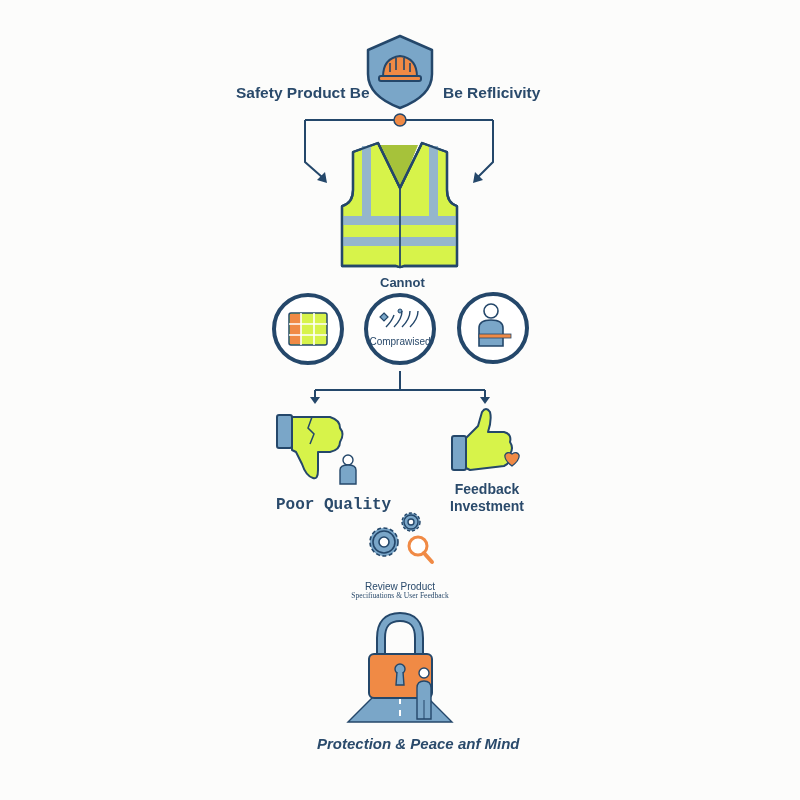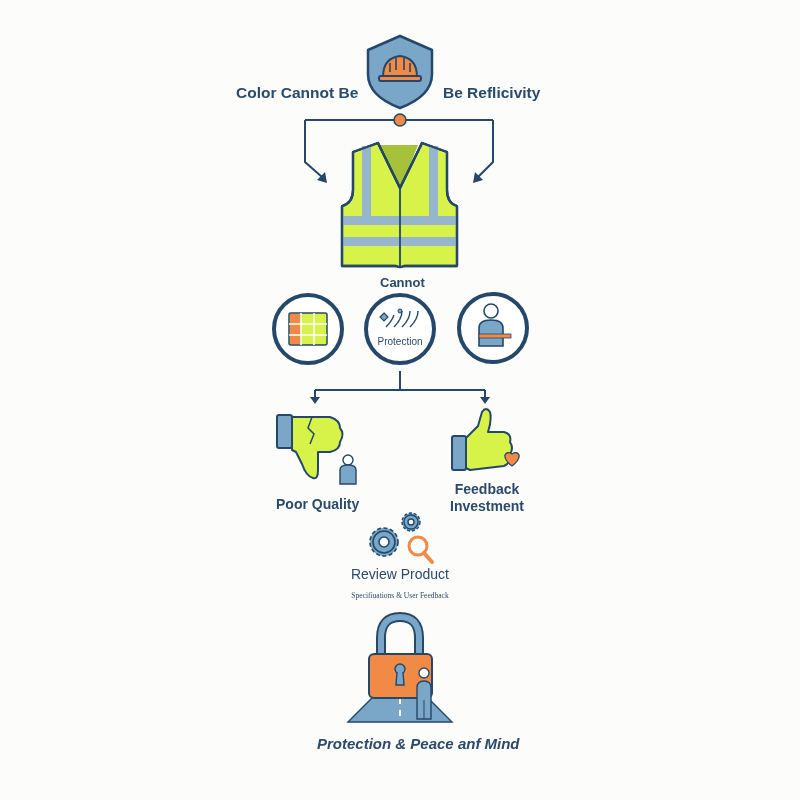--- a/index.html
+++ b/index.html
@@ -12,21 +12,21 @@
   .abs { position: absolute; }
   .label {
     position: absolute; font-weight: bold; color: #2a4a6b;
     white-space: nowrap; text-align: center;
   }
   svg { position: absolute; left: 0; top: 0; overflow: visible; }
 </style>
 </head>
 <body>
 
-<div class="label" style="left:236px; top:84px; font-size:15.5px;">Color Cannot Be</div>
+<div class="label" style="left:236px; top:84px; font-size:15.5px;">Safety Product Be</div>
 <div class="label" style="left:443px; top:84px; font-size:15.5px;">Be Reflicivity</div>
 
 <svg width="800" height="800" style="pointer-events:none">
   <path d="M400 36 L432 50 L432 74 Q432 96 400 108 Q368 96 368 74 L368 50 Z" fill="#7aa6c8" stroke="#24476a" stroke-width="2.5" stroke-linejoin="round"></path>
   <path d="M383 77 Q383 58 400 56 Q417 58 417 77 Z" fill="#f08a45" stroke="#24476a" stroke-width="2"></path>
   <rect x="379" y="76" width="42" height="5" rx="2" fill="#f08a45" stroke="#24476a" stroke-width="2"></rect>
   <path d="M396 58 L396 70 M404 58 L404 70 M390 63 L390 72 M410 63 L410 72" stroke="#24476a" stroke-width="1.6"></path>
 </svg>
 
 <svg width="800" height="800" style="pointer-events:none">
@@ -61,21 +61,21 @@
 </div>
 
 <div class="abs" style="left:362px;top:291px;width:76px;height:76px;">
   <svg width="76" height="76">
     <circle cx="38" cy="38" r="34" fill="#fff" stroke="#24476a" stroke-width="4"></circle>
     <path d="M22 22 L26 26 L22 30 L18 26 Z" fill="#7aa6c8" stroke="#24476a" stroke-width="1.2"></path>
     <path d="M24 36 Q30 30 32 24" stroke="#24476a" stroke-width="1.4" fill="none"></path>
     <circle cx="38" cy="20" r="2" fill="#7aa6c8" stroke="#24476a" stroke-width="1"></circle>
     <path d="M32 36 Q40 28 40 20 M40 36 Q48 28 48 20 M48 36 Q56 28 56 20" stroke="#24476a" stroke-width="1.4" fill="none"></path>
   </svg>
-  <div style="position:absolute;left:0;top:45px;width:76px;text-align:center;font-size:10px;color:#2a4a6b;">Protection</div>
+  <div style="position:absolute;left:0;top:45px;width:76px;text-align:center;font-size:10px;color:#2a4a6b;">Comprawised</div>
 </div>
 
 <div class="abs" style="left:455px;top:290px;width:76px;height:76px;">
   <svg width="76" height="76">
     <circle cx="38" cy="38" r="34" fill="#fff" stroke="#24476a" stroke-width="4"></circle>
     <circle cx="36" cy="21" r="7" fill="#fff" stroke="#24476a" stroke-width="1.6"></circle>
     <path d="M24 56 L24 38 Q24 30 36 30 Q48 30 48 38 L48 56 Z" fill="#7aa6c8" stroke="#24476a" stroke-width="1.6"></path>
     <rect x="24" y="44" width="32" height="4" fill="#f08a45" stroke="#24476a" stroke-width="0.8"></rect>
   </svg>
 </div>
@@ -86,21 +86,21 @@
   <polygon points="480,397 490,397 485,404" fill="#24476a"></polygon>
 </svg>
 
 <svg width="800" height="800" style="pointer-events:none">
   <rect x="277" y="415" width="15" height="33" rx="2" fill="#7aa6c8" stroke="#24476a" stroke-width="2"></rect>
   <path d="M292 417 L330 417 Q340 420 340 428 Q345 434 340 442 Q340 450 330 452 L318 452 L318 470 Q318 480 313 478 Q306 476 302 464 L296 452 L292 450 Z" fill="#d7f34a" stroke="#24476a" stroke-width="2" stroke-linejoin="round"></path>
   <path d="M312 417 L308 428 L314 434 L310 444" stroke="#24476a" stroke-width="1.5" fill="none"></path>
   <circle cx="348" cy="460" r="5" fill="#fff" stroke="#24476a" stroke-width="1.4"></circle>
   <path d="M340 484 L340 470 Q340 465 348 465 Q356 465 356 470 L356 484 Z" fill="#7aa6c8" stroke="#24476a" stroke-width="1.4"></path>
 </svg>
-<div class="label" style="left:276px; top:496px; font-size:14px;">Poor Quality</div>
+<div class="label" style="left:276px; top:496px; font-size:16px;font-family:Liberation Mono, monospace;">Poor Quality</div>
 
 <svg width="800" height="800" style="pointer-events:none">
   <rect x="452" y="436" width="14" height="34" rx="2" fill="#7aa6c8" stroke="#24476a" stroke-width="2"></rect>
   <path d="M466 438 L478 426 L482 412 Q486 406 490 412 Q492 420 488 432 L504 432 Q512 434 510 442 Q514 448 510 454 Q512 462 504 466 L470 470 L466 468 Z" fill="#d7f34a" stroke="#24476a" stroke-width="2" stroke-linejoin="round"></path>
   <path d="M512 466 Q504 460 505 455 Q507 451 512 454 Q517 451 519 455 Q520 460 512 466 Z" fill="#f08a45" stroke="#24476a" stroke-width="1.3"></path>
 </svg>
 <div class="label" style="left:446px; top:481px; font-size:14px; width:82px; line-height:17px;">
   <div>Feedback</div>
   <div>Investment</div>
 </div>
@@ -112,21 +112,21 @@
     <circle r="5" fill="#fff" stroke="#24476a" stroke-width="1.6"></circle>
   </g>
   <g transform="translate(411,522)">
     <circle r="9" fill="#7aa6c8" stroke="#24476a" stroke-width="1.4" stroke-dasharray="3 2"></circle>
     <circle r="7" fill="#7aa6c8" stroke="#24476a" stroke-width="1.4"></circle>
     <circle r="3" fill="#fff" stroke="#24476a" stroke-width="1.4"></circle>
   </g>
   <circle cx="418" cy="546" r="9" fill="#fff" stroke="#f08a45" stroke-width="3"></circle>
   <path d="M424 553 L432 562" stroke="#f08a45" stroke-width="4" stroke-linecap="round"></path>
 </svg>
-<div class="label" style="left:340px; top:566px; width:120px; font-size:14px; font-weight:normal;text-align:center;">Review Product</div>
+<div class="label" style="left:340px; top:581px; width:120px; font-size:10px; font-weight:normal;text-align:center;">Review Product</div>
 <div class="label" style="left:330px; top:591px; width:140px; font-size:7.5px; font-weight:normal;font-family:Liberation Serif, serif;">Specifiuations &amp; User Feedback</div>
 
 <svg width="800" height="800" style="pointer-events:none">
   <path d="M372 720 L386 700 L414 700 L428 720 Z" fill="#7aa6c8" stroke="#24476a" stroke-width="1.4"></path>
   <path d="M348 722 L380 690 L420 690 L452 722 Z" fill="#7aa6c8" stroke="#24476a" stroke-width="1.4"></path>
   <path d="M400 698 L400 704 M400 710 L400 716" stroke="#fff" stroke-width="2"></path>
   <path d="M381 655 L381 638 Q381 617 400 617 Q419 617 419 638 L419 655" fill="none" stroke="#24476a" stroke-width="10"></path>
   <path d="M381 655 L381 638 Q381 617 400 617 Q419 617 419 638 L419 655" fill="none" stroke="#7aa6c8" stroke-width="6"></path>
   <rect x="369" y="654" width="63" height="44" rx="5" fill="#f08a45" stroke="#24476a" stroke-width="2"></rect>
   <circle cx="400" cy="669" r="5" fill="#7aa6c8" stroke="#24476a" stroke-width="1.4"></circle>

